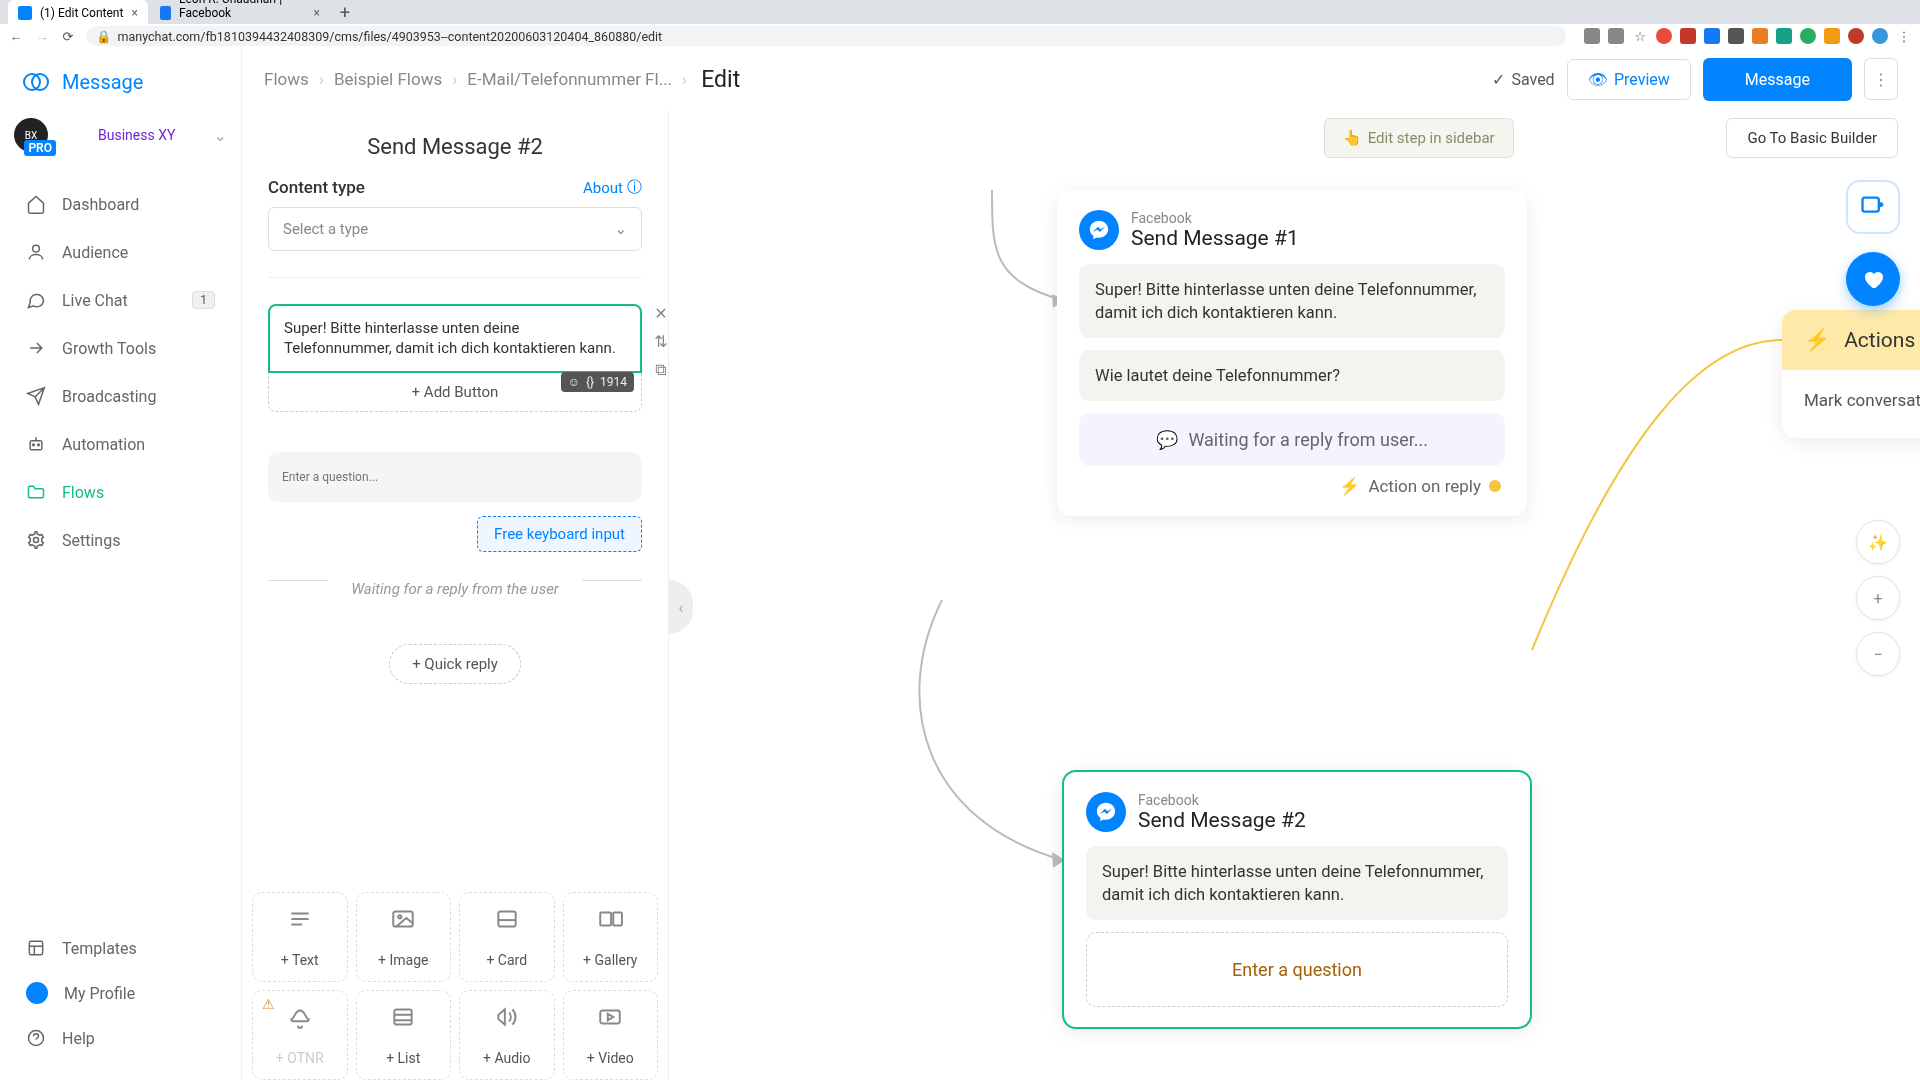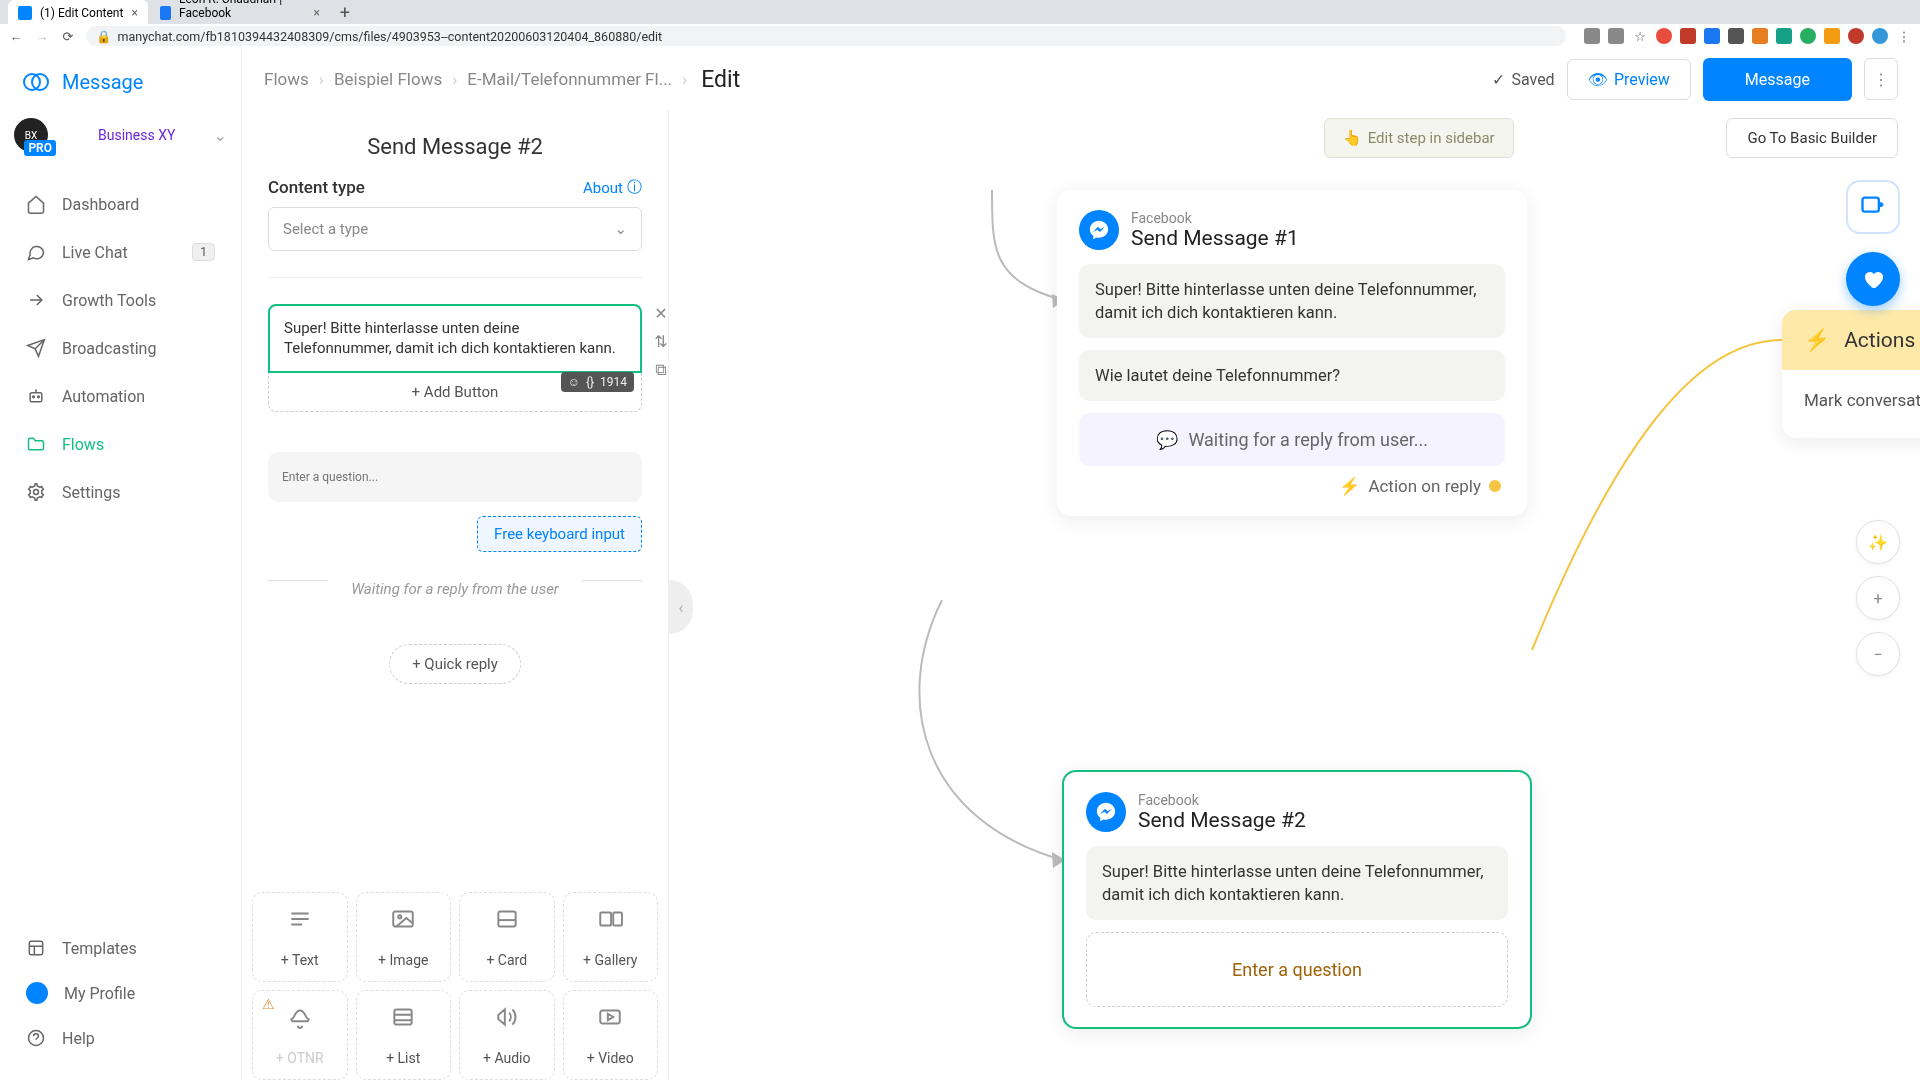--- a/index.html
+++ b/index.html
@@ -178,20 +178,29 @@
           <span class="nav-icon">
             <svg viewBox="0 0 24 24" fill="none" stroke="currentColor" stroke-width="1.8">
               <path d="M3 11l9-8 9 8v10a2 2 0 01-2 2H5a2 2 0 01-2-2V11z"></path>
             </svg>
           </span>
           <span>Dashboard</span>
         </div>
       <div class="nav-item">
           <span class="nav-icon">
             <svg viewBox="0 0 24 24" fill="none" stroke="currentColor" stroke-width="1.8">
+              <circle cx="12" cy="8" r="4"></circle>
+              <path d="M4 21c0-4 4-6 8-6s8 2 8 6"></path>
+            </svg>
+          </span>
+          <span>Audience</span>
+        </div>
+      <div class="nav-item">
+          <span class="nav-icon">
+            <svg viewBox="0 0 24 24" fill="none" stroke="currentColor" stroke-width="1.8">
               <path d="M21 12a8 8 0 01-12 7L3 21l2-6a8 8 0 1116-3z"></path>
             </svg>
           </span>
           <span>Live Chat</span>
           <span class="badge">1</span>
         </div>
       <div class="nav-item">
           <span class="nav-icon">
             <svg viewBox="0 0 24 24" fill="none" stroke="currentColor" stroke-width="1.8">
               <path d="M5 12h14M13 6l6 6-6 6"></path>

